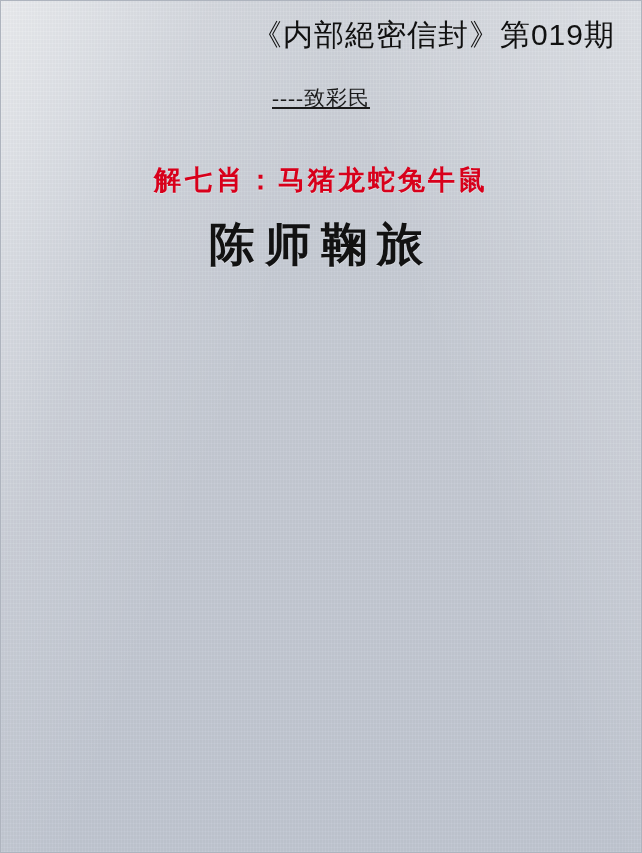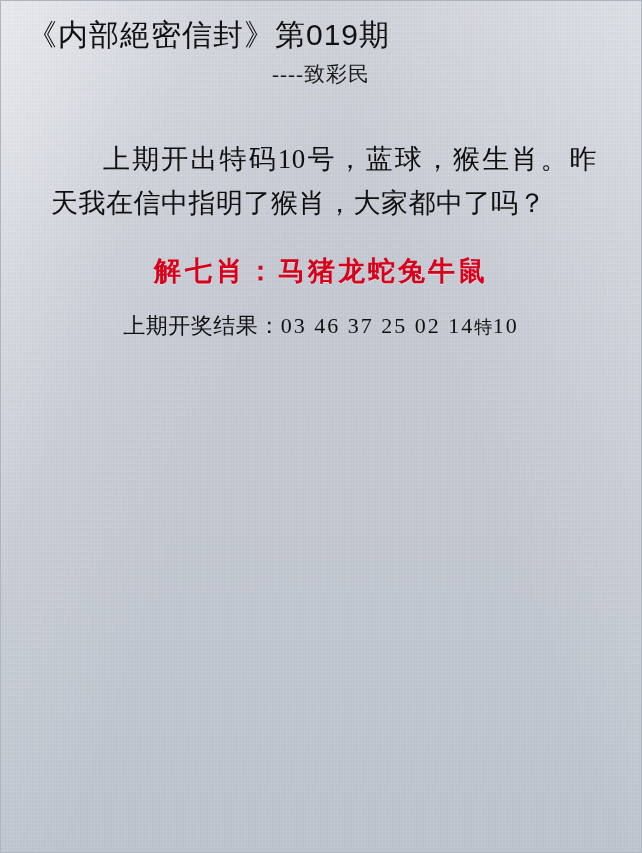--- a/index.html
+++ b/index.html
@@ -44,39 +44,40 @@
     font-family: "Liberation Serif", serif;
     font-weight: bold;
     font-size: 61px;
     letter-spacing: 10px;
     color: #121212;
     text-shadow: 0 1px 0 rgba(255,255,255,0.4);
     line-height: 1.1;
   }
   .subtitle {
     margin-top: 14px;
-    text-align: left;
+    text-align: right;
     font-size: 30px;
     color: #101010;
     letter-spacing: 1px;
     font-family: "Liberation Serif", serif;
   }
   .subtitle .envelope {
     font-family: "Liberation Serif", serif;
   }
   .subtitle .issue {
     font-family: "Liberation Sans", sans-serif;
     font-size: 30px;
   }
   .dedication {
-    margin-top: 4px;
+    margin-top: 28px;
     text-align: center;
     font-size: 21px;
     color: #1a1a1a;
     letter-spacing: 1px;
+    text-decoration: underline;
   }
   .salutation {
     margin-top: 34px;
     margin-left: 92px;
     font-size: 25px;
     color: #111;
     letter-spacing: 1px;
   }
   .body-text {
     margin-top: 50px;
@@ -140,26 +141,23 @@
 
 
     <div class="subtitle">
       <span class="envelope">《内部絕密信封》</span><span class="issue">第019期</span>
     </div>
 
     <div class="dedication">----致彩民</div>
 
 
     <div class="body-text">
-      <p class="para">上期开出特码10号，蓝球，猴生肖。昨天我在信中指明了猴肖，大家都中了吗？</p>
     </div>
 
     <div class="hint-line">
       <span class="label">解七肖：</span><span class="animals">马猪龙蛇兔牛鼠</span>
     </div>
 
+    <div class="signature">陈师鞠旅</div>
 
-    <div class="result-line">
-      <span>上期开奖结果：</span><span class="nums">03 46 37 25 02 14</span><span class="special-label">特</span><span class="nums">10</span>
-    </div>
 
   </div>
 </div>
 
 </body></html>

